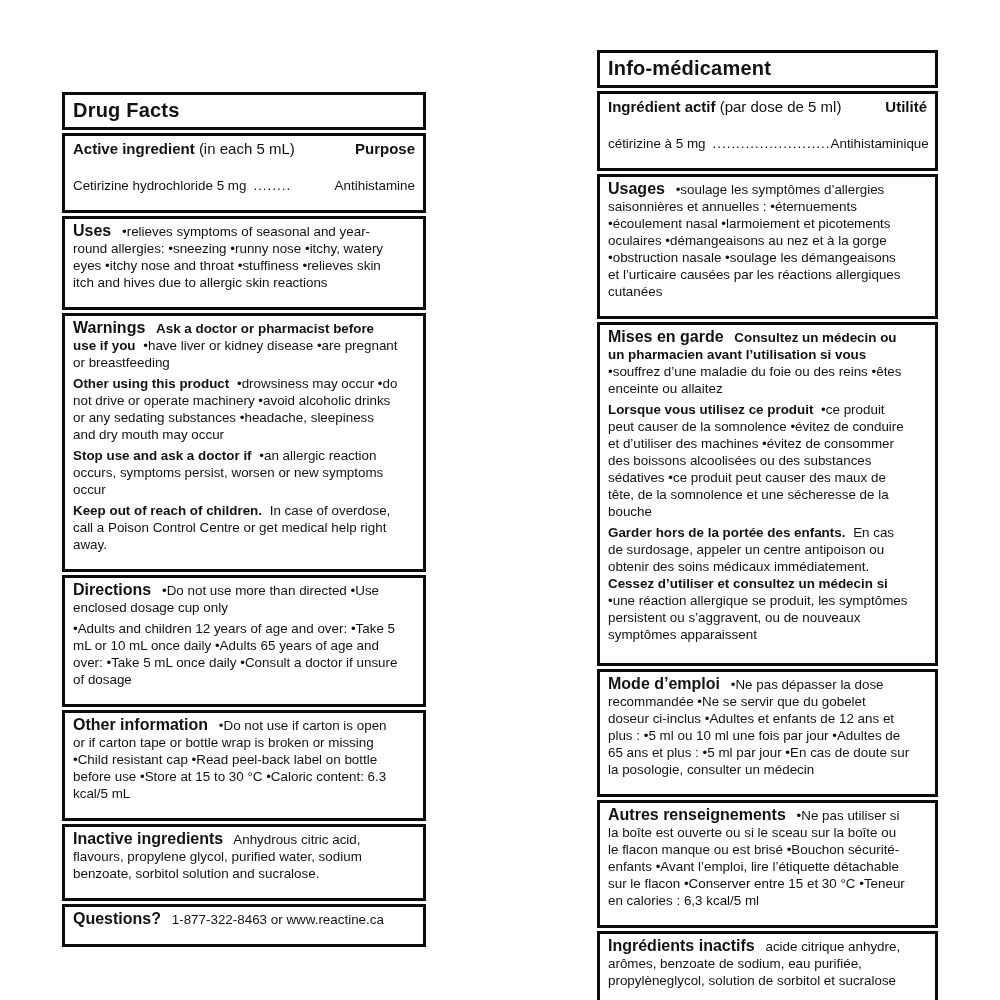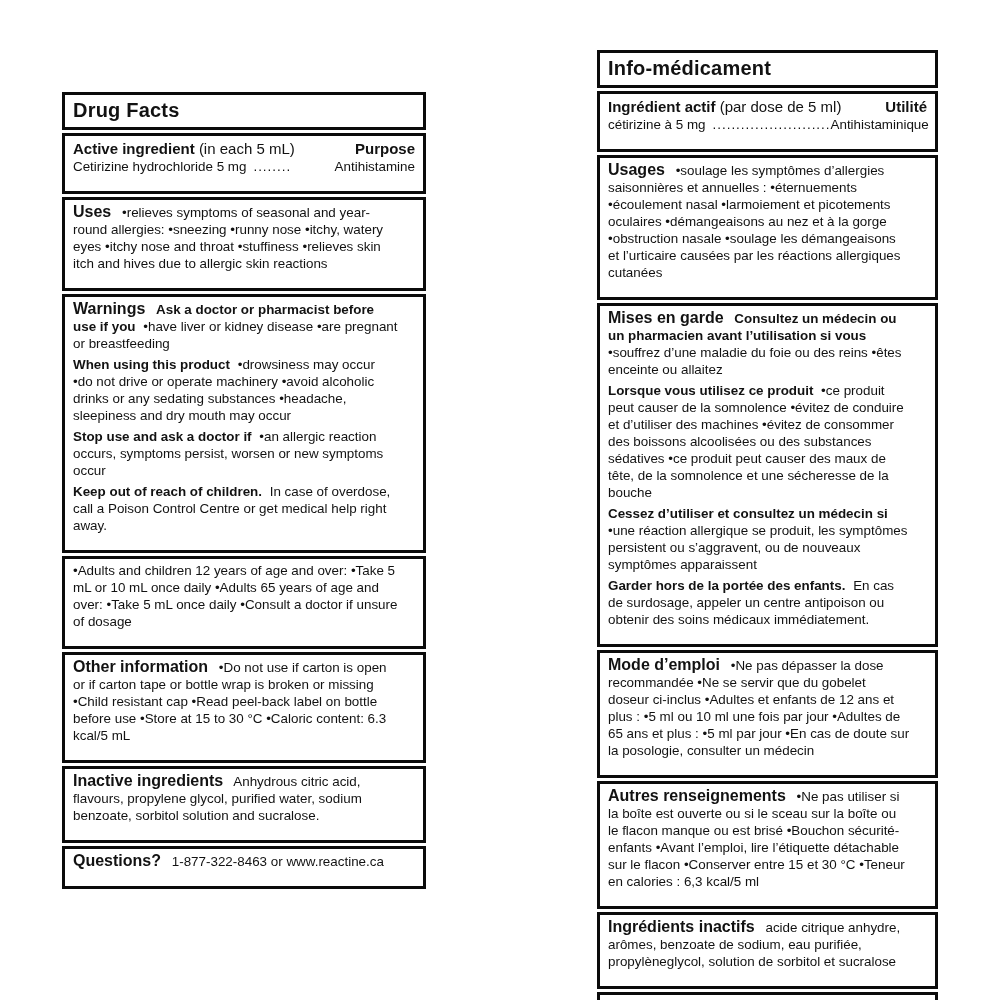--- a/index.html
+++ b/index.html
@@ -46,21 +46,21 @@
   }
   .bold-run { font-weight: bold; margin-right: 4px; }
 
   .p { margin: 0 17px 4px 0; }
   .p.last { margin-bottom: 0; }
 
   .ai-row1 { display: flex; align-items: baseline; font-size: 15px; line-height: 19px; white-space: nowrap; }
   .ai-name { font-weight: bold; }
   .ai-paren { font-weight: normal; }
   .ai-right { margin-left: auto; font-weight: bold; }
-  .ai-row2 { display: flex; align-items: baseline; font-size: 13.4px; line-height: 17px; white-space: nowrap; }
+  .ai-row2 { display: flex; align-items: baseline; font-size: 13.4px; line-height: 17px; white-space: nowrap; margin-top: 19px; }
   .ai-dots { margin-left: 7px; letter-spacing: 1px; }
   .ai-value { margin-left: auto; }
   .ai-line { font-size: 13.4px; line-height: 17px; }
 </style>
 </head>
 <body>
 
 <section class="panel panel-left">
 
   <div class="box title-box">
@@ -86,34 +86,38 @@
     </p>
   </div>
 
   <div class="box">
     <p class="p">
       <span class="sec-head">Warnings</span>
       <span class="bold-run">Ask a doctor or pharmacist before use if you</span>
       <span>•have liver or kidney disease •are pregnant or breastfeeding</span>
     </p>
     <p class="p">
-      <span class="bold-run">When using this product</span>
+      <span class="bold-run">Other using this product</span>
       <span>•drowsiness may occur •do not drive or operate machinery •avoid alcoholic drinks or any sedating substances •headache, sleepiness and dry mouth may occur</span>
     </p>
     <p class="p">
       <span class="bold-run">Stop use and ask a doctor if</span>
       <span>•an allergic reaction occurs, symptoms persist, worsen or new symptoms occur</span>
     </p>
     <p class="p last">
       <span class="bold-run">Keep out of reach of children.</span>
       <span>In case of overdose, call a Poison Control Centre or get medical help right away.</span>
     </p>
   </div>
 
   <div class="box">
+    <p class="p">
+      <span class="sec-head">Directions</span>
+      <span>•Do not use more than directed •Use enclosed dosage cup only</span>
+    </p>
     <p class="p last">
       <span>•Adults and children 12 years of age and over: •Take 5 mL or 10 mL once daily •Adults 65 years of age and over: •Take 5 mL once daily •Consult a doctor if unsure of dosage</span>
     </p>
   </div>
 
   <div class="box">
     <p class="p last">
       <span class="sec-head">Other information</span>
       <span>•Do not use if carton is open or if carton tape or bottle wrap is broken or missing •Child resistant cap •Read peel-back label on bottle before use •Store at 15 to 30 °C •Caloric content: 6.3 kcal/5 mL</span>
     </p>
@@ -163,28 +167,28 @@
   <div class="box">
     <p class="p">
       <span class="sec-head">Mises en garde</span>
       <span class="bold-run">Consultez un médecin ou un pharmacien avant l’utilisation si vous</span>
       <span>•souffrez d’une maladie du foie ou des reins •êtes enceinte ou allaitez</span>
     </p>
     <p class="p">
       <span class="bold-run">Lorsque vous utilisez ce produit</span>
       <span>•ce produit peut causer de la somnolence •évitez de conduire et d’utiliser des machines •évitez de consommer des boissons alcoolisées ou des substances sédatives •ce produit peut causer des maux de tête, de la somnolence et une sécheresse de la bouche</span>
     </p>
+    <p class="p last">
+      <span class="bold-run">Garder hors de la portée des enfants.</span>
+      <span>En cas de surdosage, appeler un centre antipoison ou obtenir des soins médicaux immédiatement.</span>
+    </p>
     <p class="p">
       <span class="bold-run">Cessez d’utiliser et consultez un médecin si</span>
       <span>•une réaction allergique se produit, les symptômes persistent ou s’aggravent, ou de nouveaux symptômes apparaissent</span>
     </p>
-    <p class="p last">
-      <span class="bold-run">Garder hors de la portée des enfants.</span>
-      <span>En cas de surdosage, appeler un centre antipoison ou obtenir des soins médicaux immédiatement.</span>
-    </p>
   </div>
 
   <div class="box">
     <p class="p last">
       <span class="sec-head">Mode d’emploi</span>
       <span>•Ne pas dépasser la dose recommandée •Ne se servir que du gobelet doseur ci-inclus •Adultes et enfants de 12 ans et plus : •5 ml ou 10 ml une fois par jour •Adultes de 65 ans et plus : •5 ml par jour •En cas de doute sur la posologie, consulter un médecin</span>
     </p>
   </div>
 
   <div class="box">

